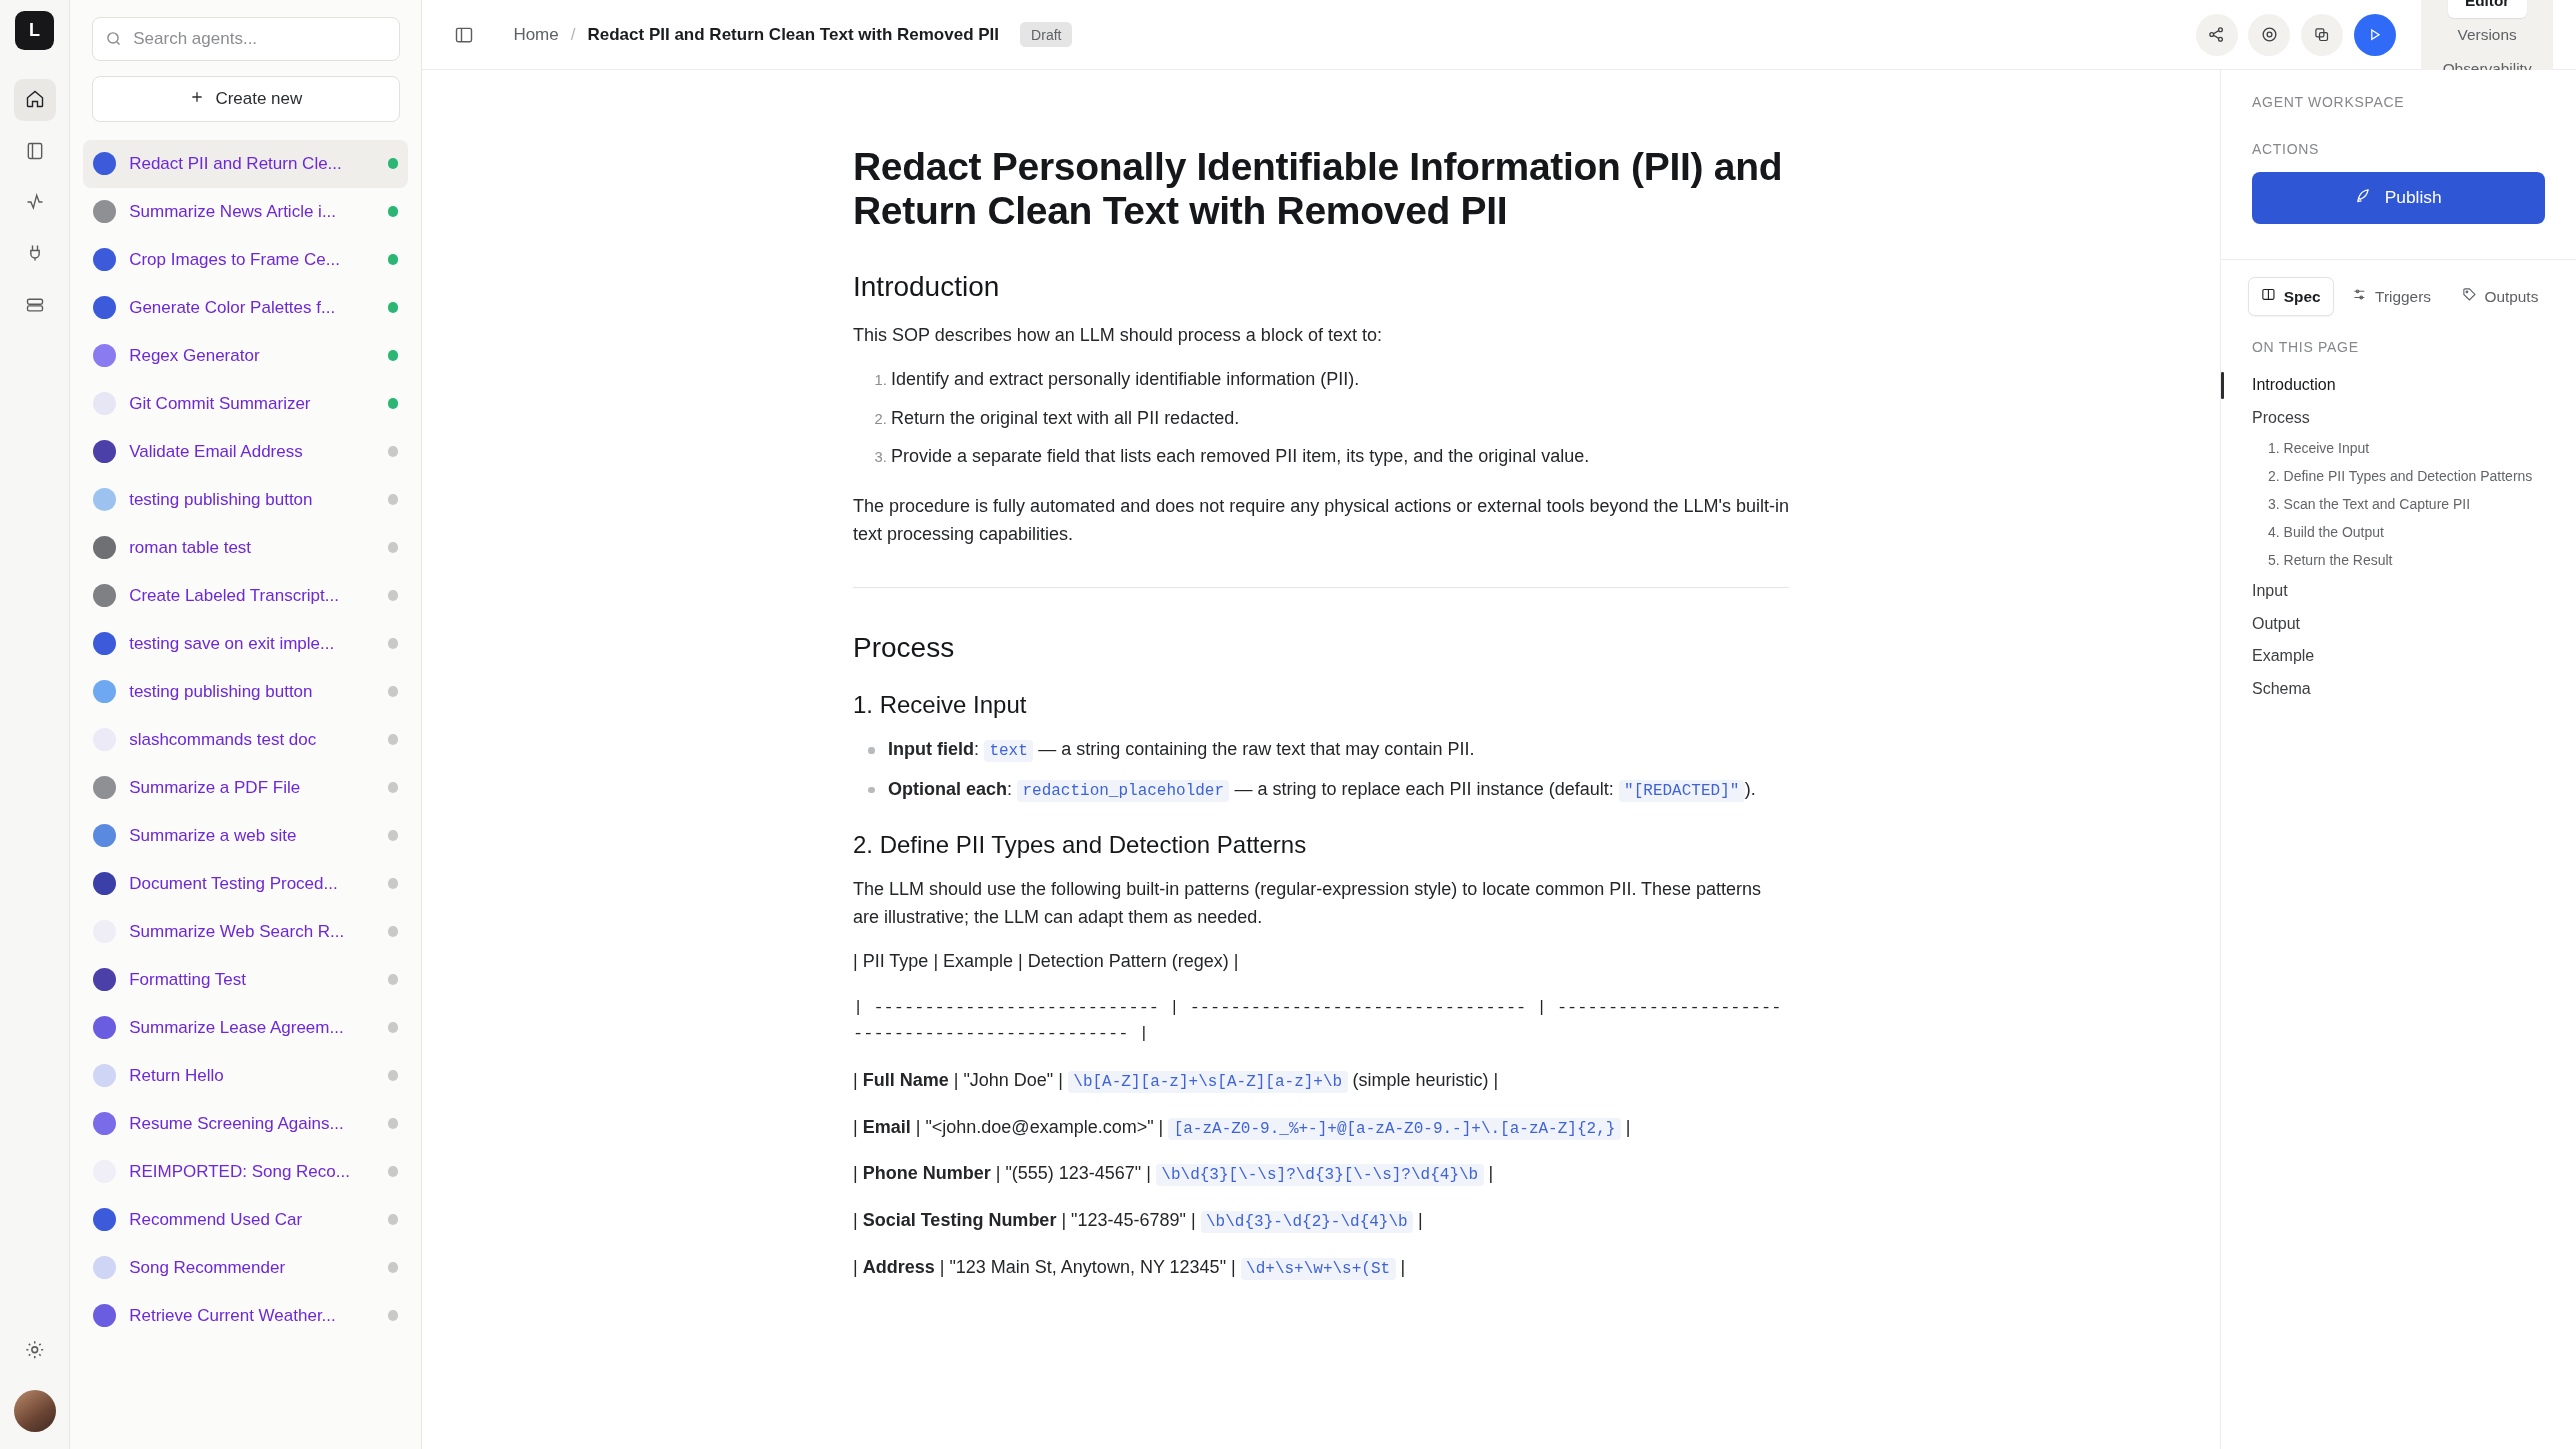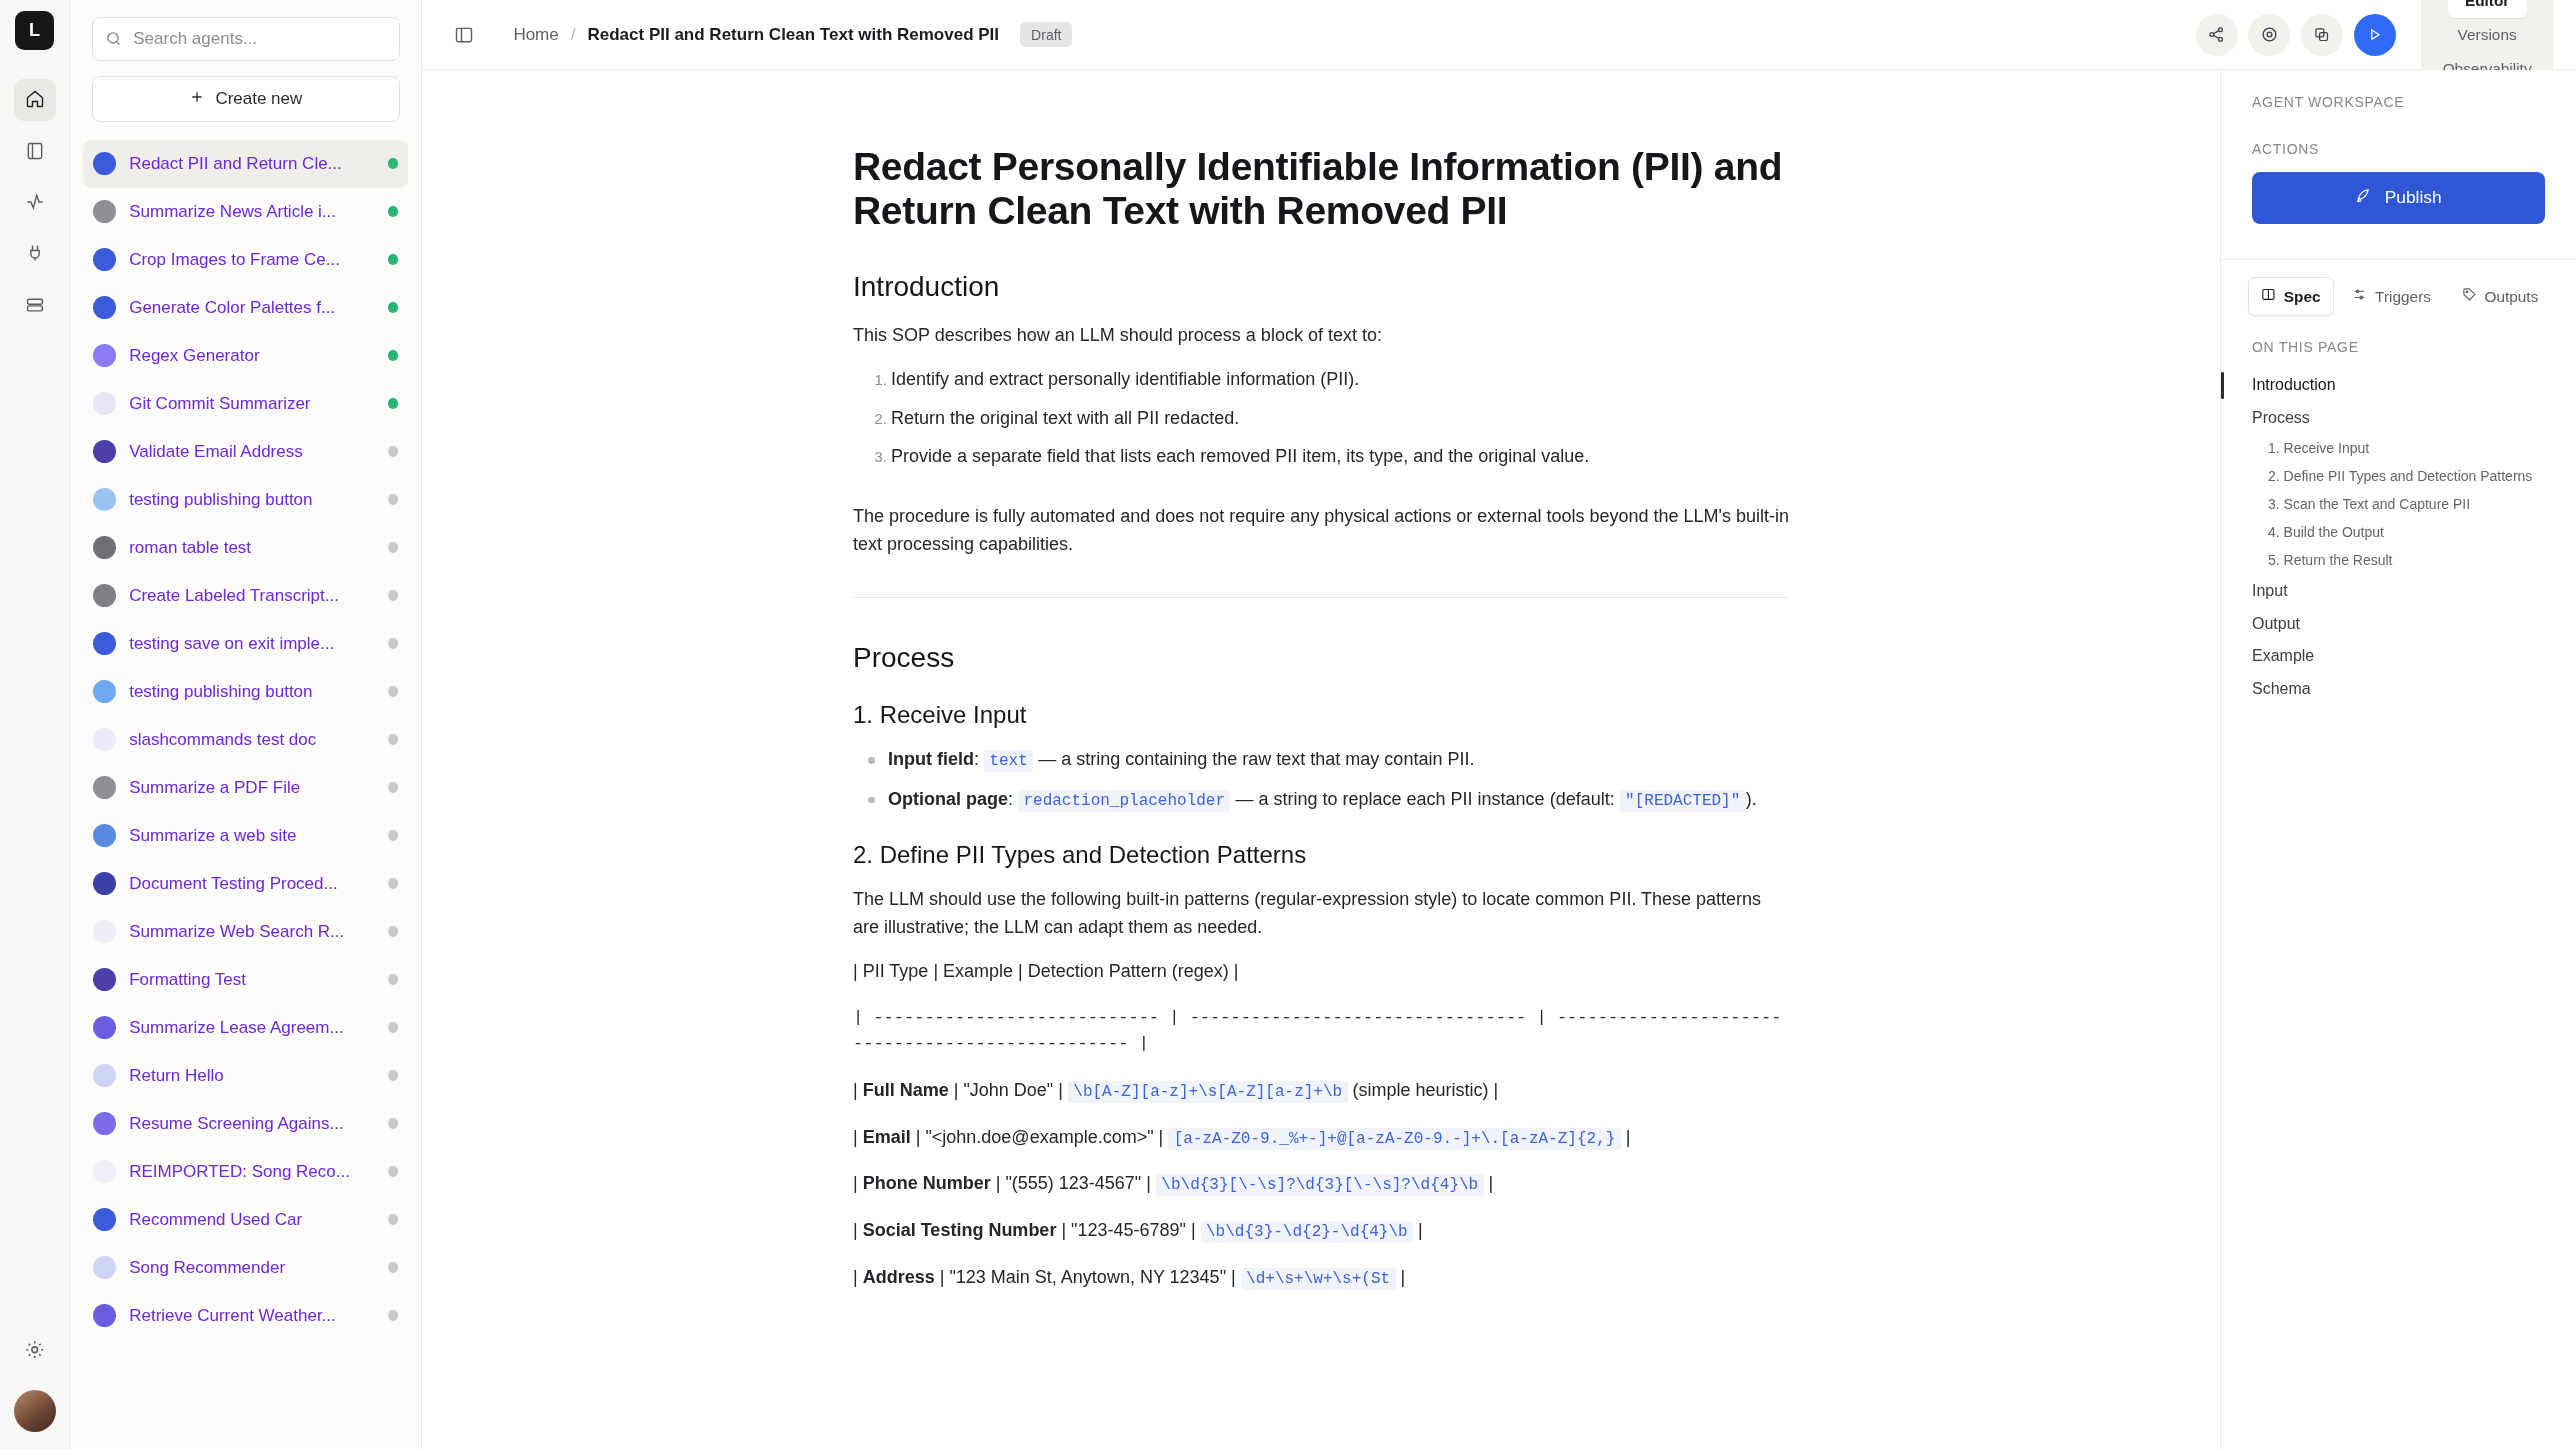--- a/index.html
+++ b/index.html
@@ -120,21 +120,21 @@
   
   .doc-scroll { flex: 1 1 auto; overflow: hidden; background: #ffffff; }
   .doc { width: 936px; margin: 0 auto; padding: 75px 0 40px 0; }
   .doc h1 {
     font-size: 39px; line-height: 1.12; font-weight: 600; margin: 0 0 39px 0; color: #15171a;
     letter-spacing: -0.3px;
   }
   .doc h2 { font-size: 28px; font-weight: 500; margin: 0 0 19px 0; color: #15171a; }
   .doc h3 { font-size: 24px; font-weight: 500; margin: 27px 0 17.4px 0; color: #15171a; }
   .doc p { font-size: 18px; line-height: 1.55; margin: 0 0 16px 0; color: #24262a; }
-  .doc ol { margin: 0 0 32px 0; padding-left: 38px; }
+  .doc ol { margin: 0 0 22px 0; padding-left: 38px; }
   .doc ol li { font-size: 18px; line-height: 1.55; margin-bottom: 10.7px; color: #24262a; }
   .doc ol li::marker { color: #8a8c90; font-size: 14.8px; }
   .doc ul { margin: 0 0 17.4px 0; padding-left: 35px; list-style: none; }
   .doc ul li {
     font-size: 18px; line-height: 1.55; margin-bottom: 12px; color: #24262a; position: relative;
   }
   .doc ul li::before {
     content: ""; position: absolute; left: -20px; top: 10.7px;
     width: 6.7px; height: 6.7px; border-radius: 50%; background: #b9babd;
   }
@@ -465,21 +465,21 @@
           <h2>Process</h2>
 
           <h3>1. Receive Input</h3>
           <ul>
             <li>
               <b>Input field</b>:
               <code>text</code>
               <span>— a string containing the raw text that may contain PII.</span>
             </li>
             <li>
-              <b>Optional page</b>:
+              <b>Optional each</b>:
               <code>redaction_placeholder</code>
               <span>— a string to replace each PII instance (default:</span>
               <code>"[REDACTED]"</code><span>).</span>
             </li>
           </ul>
 
           <h3>2. Define PII Types and Detection Patterns</h3>
           <p>The LLM should use the following built-in patterns (regular-expression style) to locate common PII. These patterns are illustrative; the LLM can adapt them as needed.</p>
 
           <div class="tbl-line">| PII Type | Example | Detection Pattern (regex) |</div>

